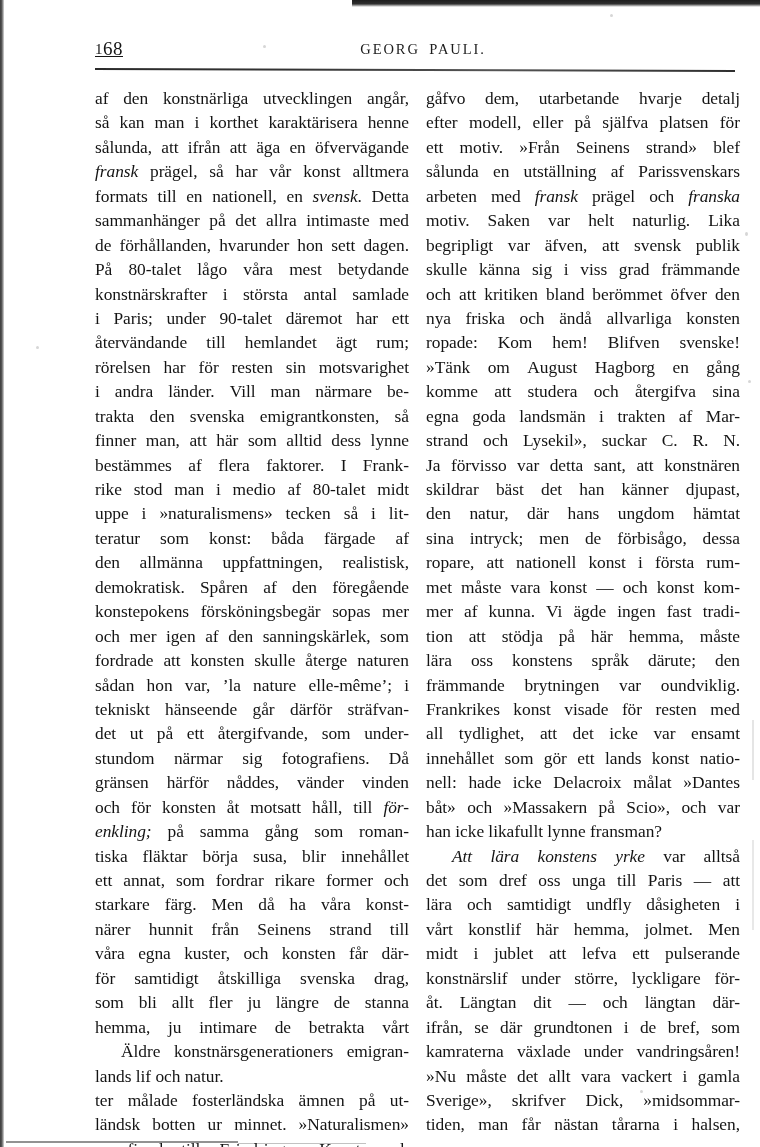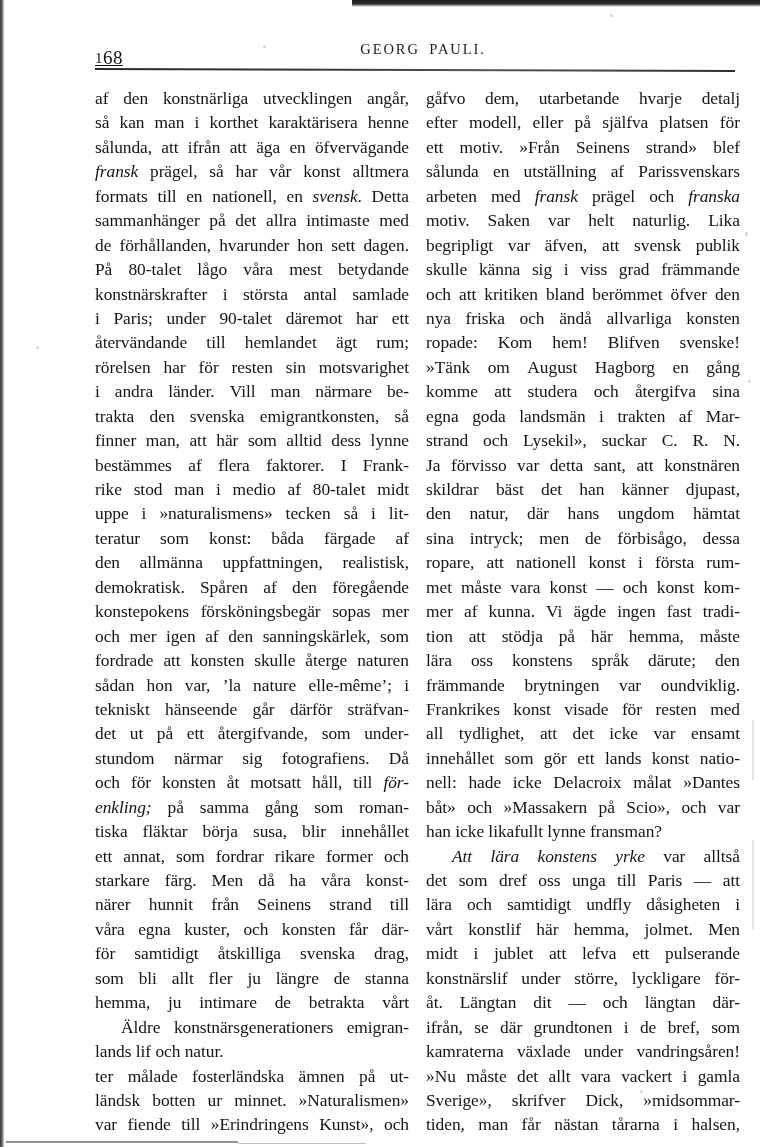--- a/index.html
+++ b/index.html
@@ -62,21 +62,21 @@
   .head {
     position: absolute;
     left: 95px;
     top: 38px;
     width: 640px;
     height: 26px;
   }
   .folio {
     position: absolute;
     left: 0;
-    top: 9px;
+    top: 0;
     font-size: 19px;
     letter-spacing: .5px;
     color: #151515;
     text-decoration: underline;
   }
   .folio .osf {
     font-size: 15px;
     position: relative;
     top: -1px;
   }
@@ -181,20 +181,21 @@
         <div class="line j"><span>teratur</span><span>som</span><span>konst:</span><span>båda</span><span>färgade</span><span>af</span></div>
         <div class="line j"><span>den</span><span>allmänna</span><span>uppfattningen,</span><span>realistisk,</span></div>
         <div class="line j"><span>demokratisk.</span><span>Spåren</span><span>af</span><span>den</span><span>föregående</span></div>
         <div class="line j"><span>konstepokens</span><span>försköningsbegär</span><span>sopas</span><span>mer</span></div>
         <div class="line j"><span>och</span><span>mer</span><span>igen</span><span>af</span><span>den</span><span>sanningskärlek,</span><span>som</span></div>
         <div class="line j"><span>fordrade</span><span>att</span><span>konsten</span><span>skulle</span><span>återge</span><span>naturen</span></div>
         <div class="line j"><span>sådan</span><span>hon</span><span>var,</span><span>’la</span><span>nature</span><span>elle-même’;</span><span>i</span></div>
         <div class="line j"><span>tekniskt</span><span>hänseende</span><span>går</span><span>därför</span><span>sträfvan-</span></div>
         <div class="line j"><span>det</span><span>ut</span><span>på</span><span>ett</span><span>återgifvande,</span><span>som</span><span>under-</span></div>
         <div class="line j"><span>stundom</span><span>närmar</span><span>sig</span><span>fotografiens.</span><span>Då</span></div>
+        <div class="line j"><span>gränsen</span><span>härför</span><span>nåddes,</span><span>vänder</span><span>vinden</span></div>
         <div class="line j"><span>och</span><span>för</span><span>konsten</span><span>åt</span><span>motsatt</span><span>håll,</span><span>till</span><span><i>för-</i></span></div>
         <div class="line j"><span><i>enkling;</i></span><span>på</span><span>samma</span><span>gång</span><span>som</span><span>roman-</span></div>
         <div class="line j"><span>tiska</span><span>fläktar</span><span>börja</span><span>susa,</span><span>blir</span><span>innehållet</span></div>
         <div class="line j"><span>ett</span><span>annat,</span><span>som</span><span>fordrar</span><span>rikare</span><span>former</span><span>och</span></div>
         <div class="line j"><span>starkare</span><span>färg.</span><span>Men</span><span>då</span><span>ha</span><span>våra</span><span>konst-</span></div>
         <div class="line j"><span>närer</span><span>hunnit</span><span>från</span><span>Seinens</span><span>strand</span><span>till</span></div>
         <div class="line j"><span>våra</span><span>egna</span><span>kuster,</span><span>och</span><span>konsten</span><span>får</span><span>där-</span></div>
         <div class="line j"><span>för</span><span>samtidigt</span><span>åtskilliga</span><span>svenska</span><span>drag,</span></div>
         <div class="line j"><span>som</span><span>bli</span><span>allt</span><span>fler</span><span>ju</span><span>längre</span><span>de</span><span>stanna</span></div>
         <div class="line j"><span>hemma,</span><span>ju</span><span>intimare</span><span>de</span><span>betrakta</span><span>vårt</span></div>

